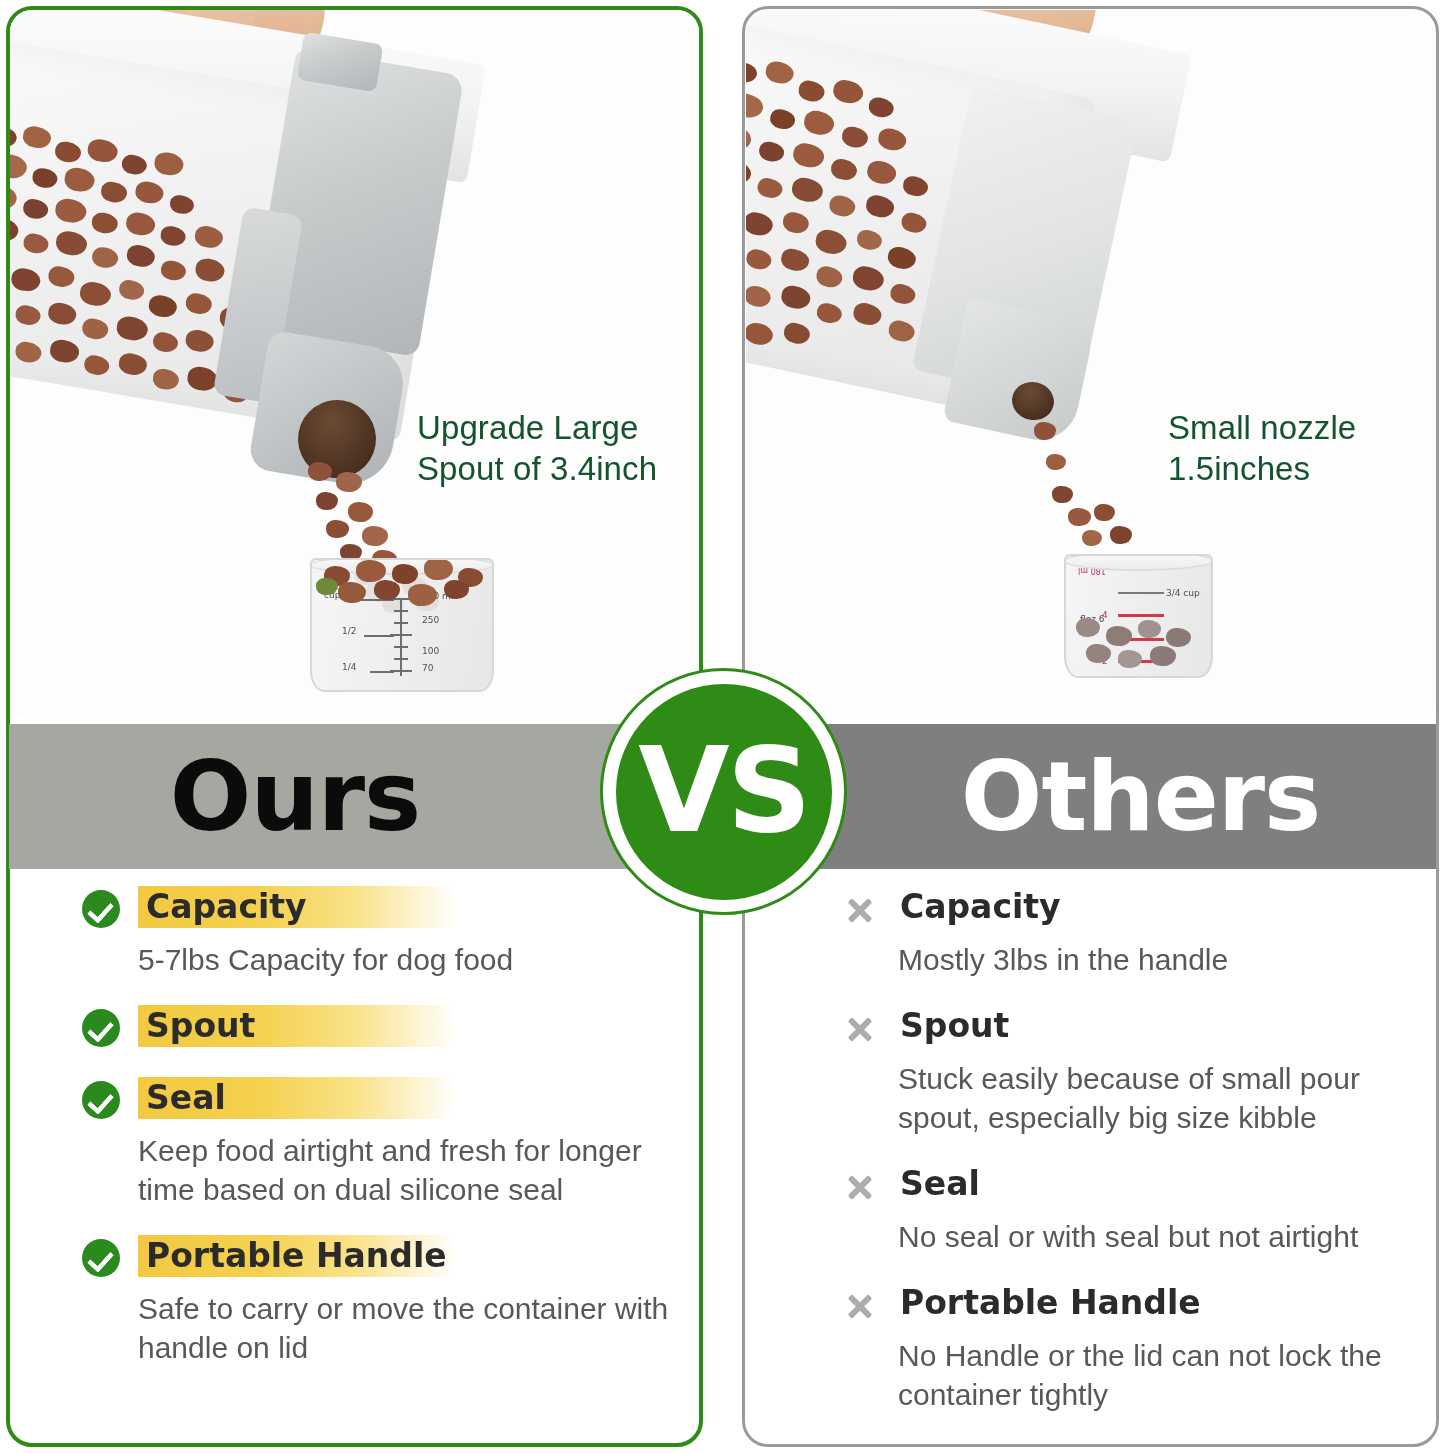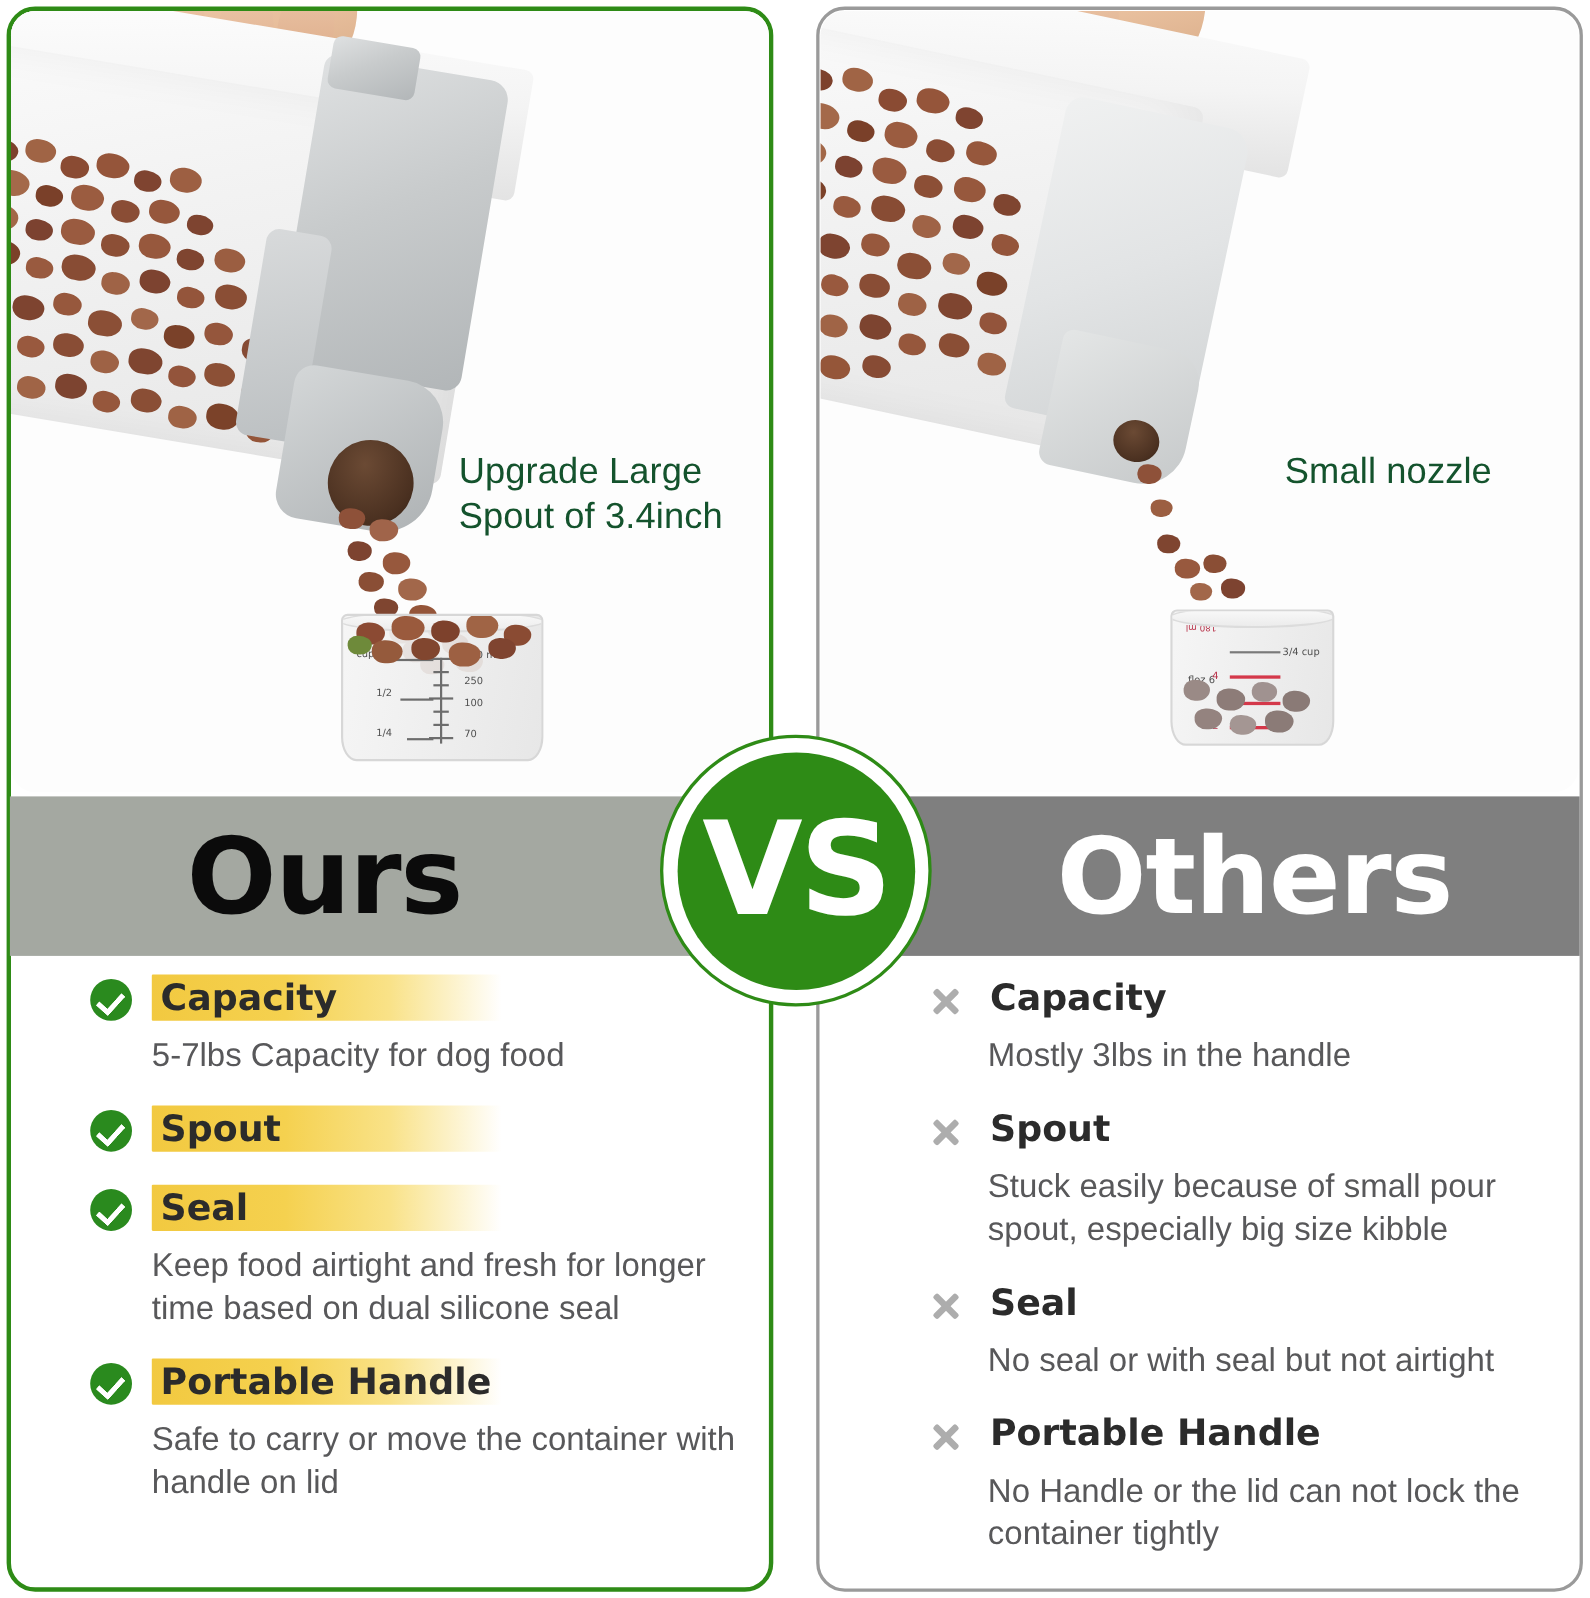--- a/index.html
+++ b/index.html
@@ -304,21 +304,21 @@
         <div class="tick" style="left:82px;top:98px;width:14px;"></div>
         <div class="tick" style="left:78px;top:110px;width:22px;"></div>
         <div class="tick" style="left:44px;top:39px;width:38px;"></div>
         <div class="tick" style="left:52px;top:75px;width:30px;"></div>
         <div class="tick" style="left:58px;top:111px;width:24px;"></div>
         <div class="mk" style="left:12px;top:30px;font-size:9px;color:#4f4f4f;">cup 3/4</div>
         <div class="mk" style="left:30px;top:66px;font-size:9px;color:#4f4f4f;">1/2</div>
         <div class="mk" style="left:30px;top:102px;font-size:9px;color:#4f4f4f;">1/4</div>
         <div class="mk" style="left:110px;top:31px;font-size:9px;color:#4f4f4f;">180 ml</div>
         <div class="mk" style="left:110px;top:55px;font-size:9px;color:#4f4f4f;">250</div>
-        <div class="mk" style="left:110px;top:75px;font-size:9px;color:#4f4f4f;text-align:right;">100</div>
+        <div class="mk" style="left:110px;top:86px;font-size:9px;color:#4f4f4f;text-align:right;">100</div>
         <div class="mk" style="left:110px;top:103px;font-size:9px;color:#4f4f4f;">70</div>
       </div>
       <div class="cup-rim"></div>
 
       <div class="kib" style="left:12px;top:6px;width:26px;height:20px;background:#8b4a33;"></div>
       <div class="kib" style="left:44px;top:0px;width:30px;height:22px;background:#9a5a3d;"></div>
       <div class="kib" style="left:80px;top:4px;width:26px;height:20px;background:#7d412c;"></div>
       <div class="kib" style="left:112px;top:-2px;width:29px;height:22px;background:#a06445;"></div>
       <div class="kib" style="left:146px;top:8px;width:25px;height:19px;background:#8a4b33;"></div>
       <div class="kib" style="left:26px;top:22px;width:28px;height:21px;background:#955a3c;"></div>
@@ -432,20 +432,21 @@
       <div class="kib" style="left:100px;top:72px;width:25px;height:19px;background:#8a7a76;"></div>
       <div class="kib" style="left:20px;top:88px;width:25px;height:19px;background:#94837f;"></div>
       <div class="kib" style="left:52px;top:94px;width:24px;height:18px;background:#a49693;"></div>
       <div class="kib" style="left:84px;top:90px;width:26px;height:20px;background:#8b7b77;"></div>
     </div>
   </div>
 </div>
 
 <div class="callout" id="callout-others">
   <div>Small nozzle</div>
+  <div>1.5inches</div>
 </div>
 
 <div id="banner">
   <div class="band" id="band-ours"></div>
   <div class="band" id="band-others"></div>
   <div class="bandlabel" id="label-others">Others</div>
   <div class="bandlabel" id="label-ours">Ours</div>
 </div>
 
 <div id="vs-badge">

